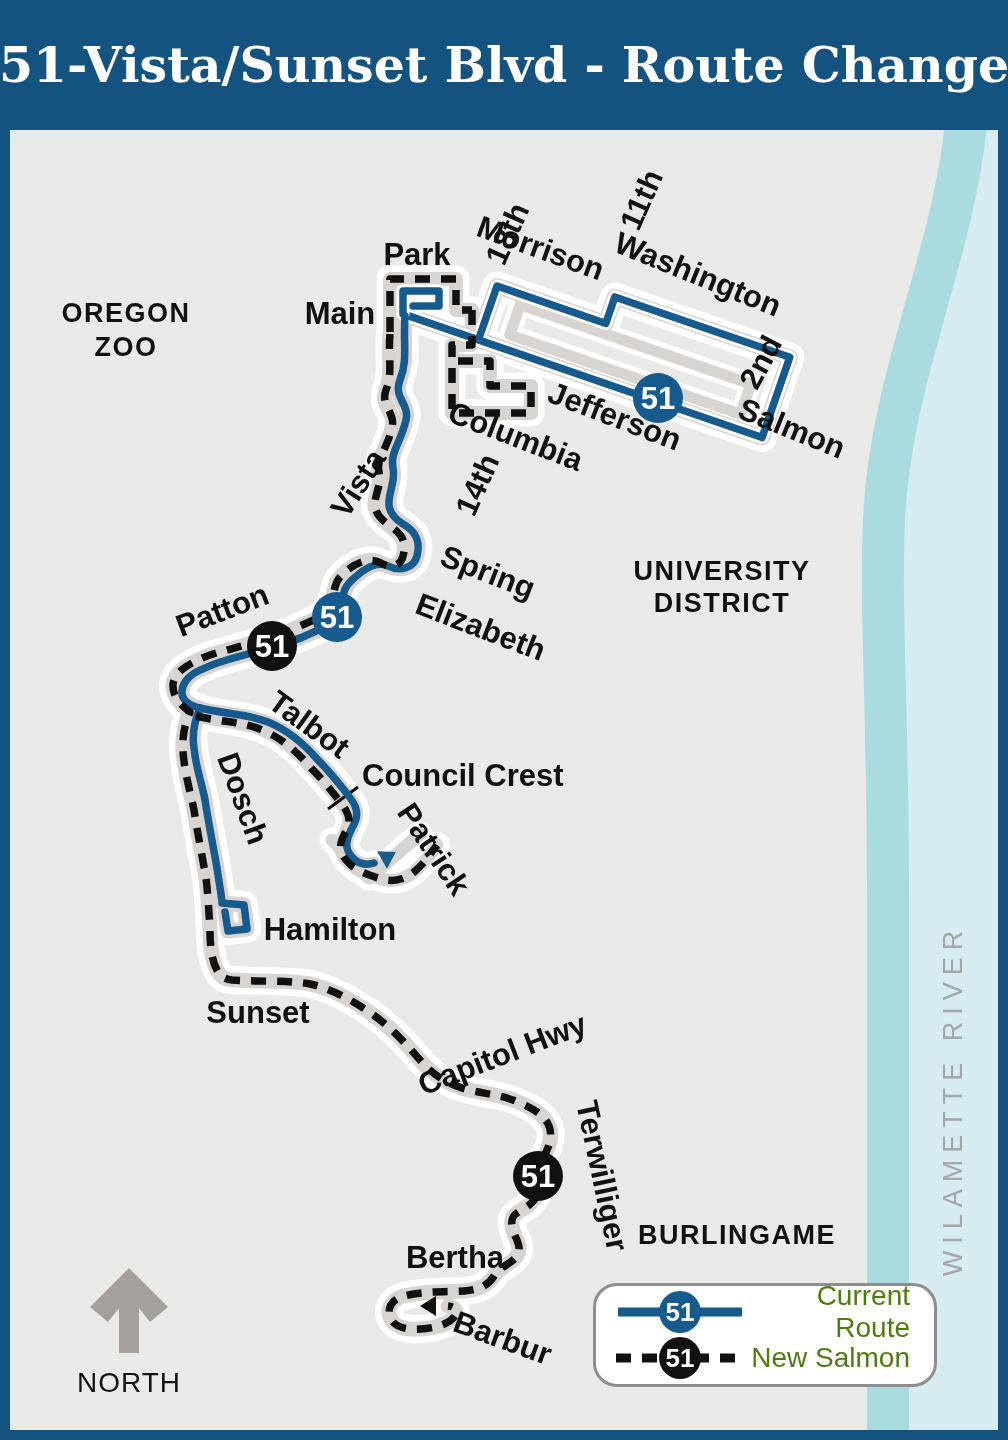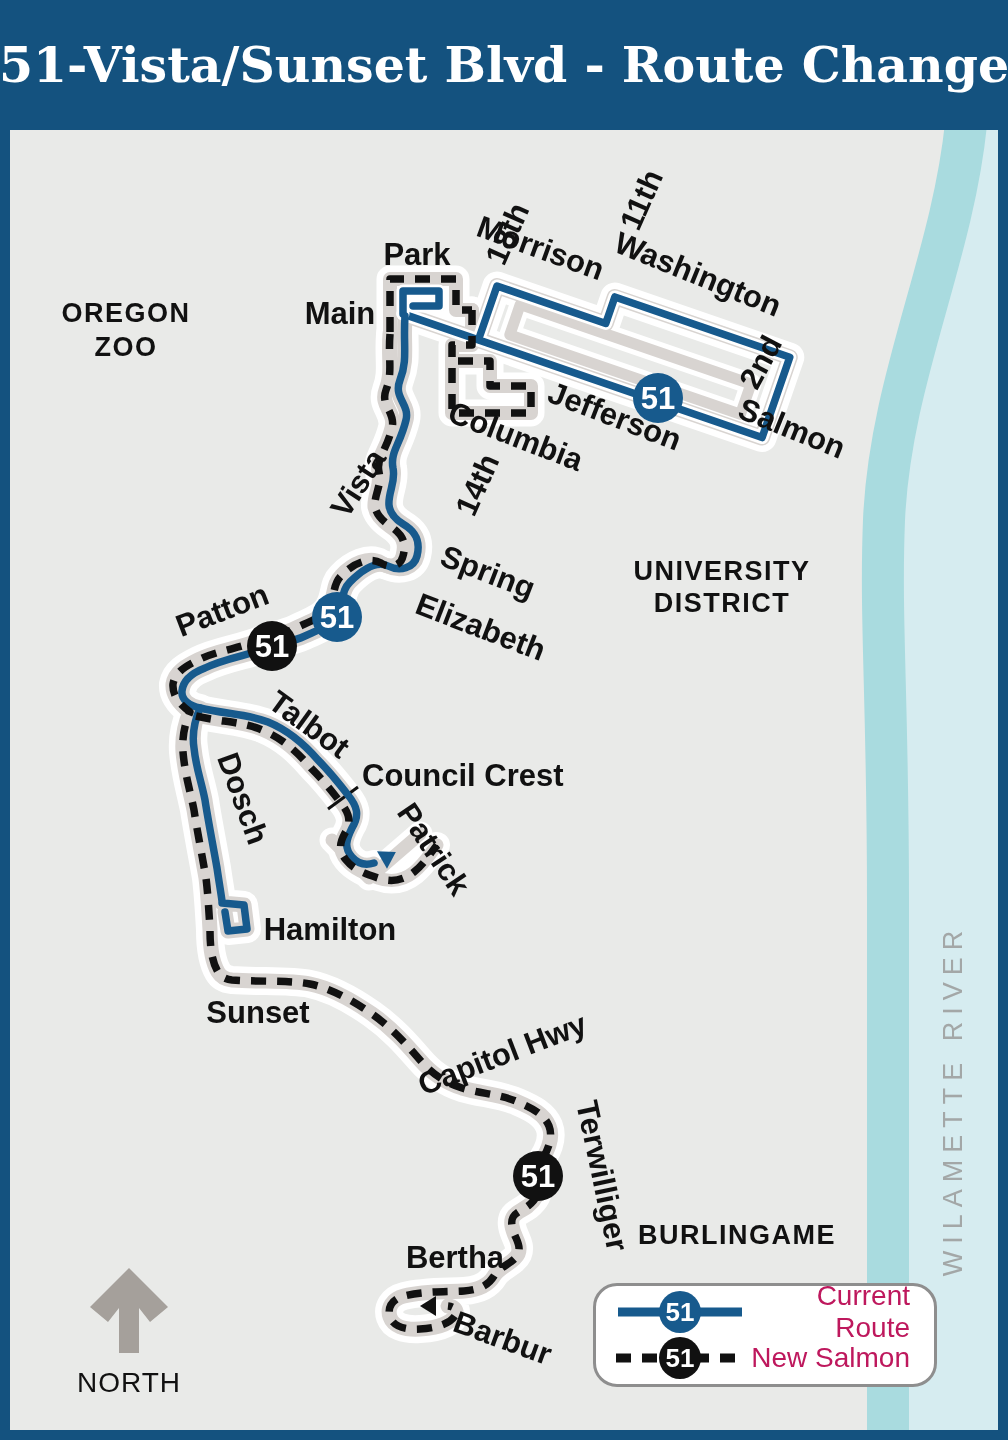--- a/index.html
+++ b/index.html
@@ -38,21 +38,21 @@
   .leader{stroke:#111111;stroke-width:3;}
   .north-arrow{fill:var(--c-arrow,#a5a09b);}
   
   .legend{
     position:absolute;left:593px;top:1283px;width:344px;height:104px;
     background:#ffffff;border:3px solid #8e8e8e;border-radius:24px;
     box-sizing:border-box;display:flex;flex-direction:column;justify-content:center;
     gap:2px;padding:0 24px 0 14px;
   }
   .legend-row{display:flex;align-items:center;height:44px;}
-  .legend-label{flex:1;text-align:right;font-size:28px;color:#be185d;}
+  .legend-label{flex:1;text-align:right;font-size:28px;color:#4d7c0f;}
   .legend-sample{width:140px;height:44px;}
 </style>
 </head>
 <body>
 
 <svg class="map" width="1008" height="1440" viewBox="0 0 1008 1440">
 
   <defs>
     <path id="pHook" d="M403,314 L403,291 L439,291 L439,306 L413,306"></path>
     <path id="pParkRect" d="M390,332 V279 H456 V310 H472"></path>

